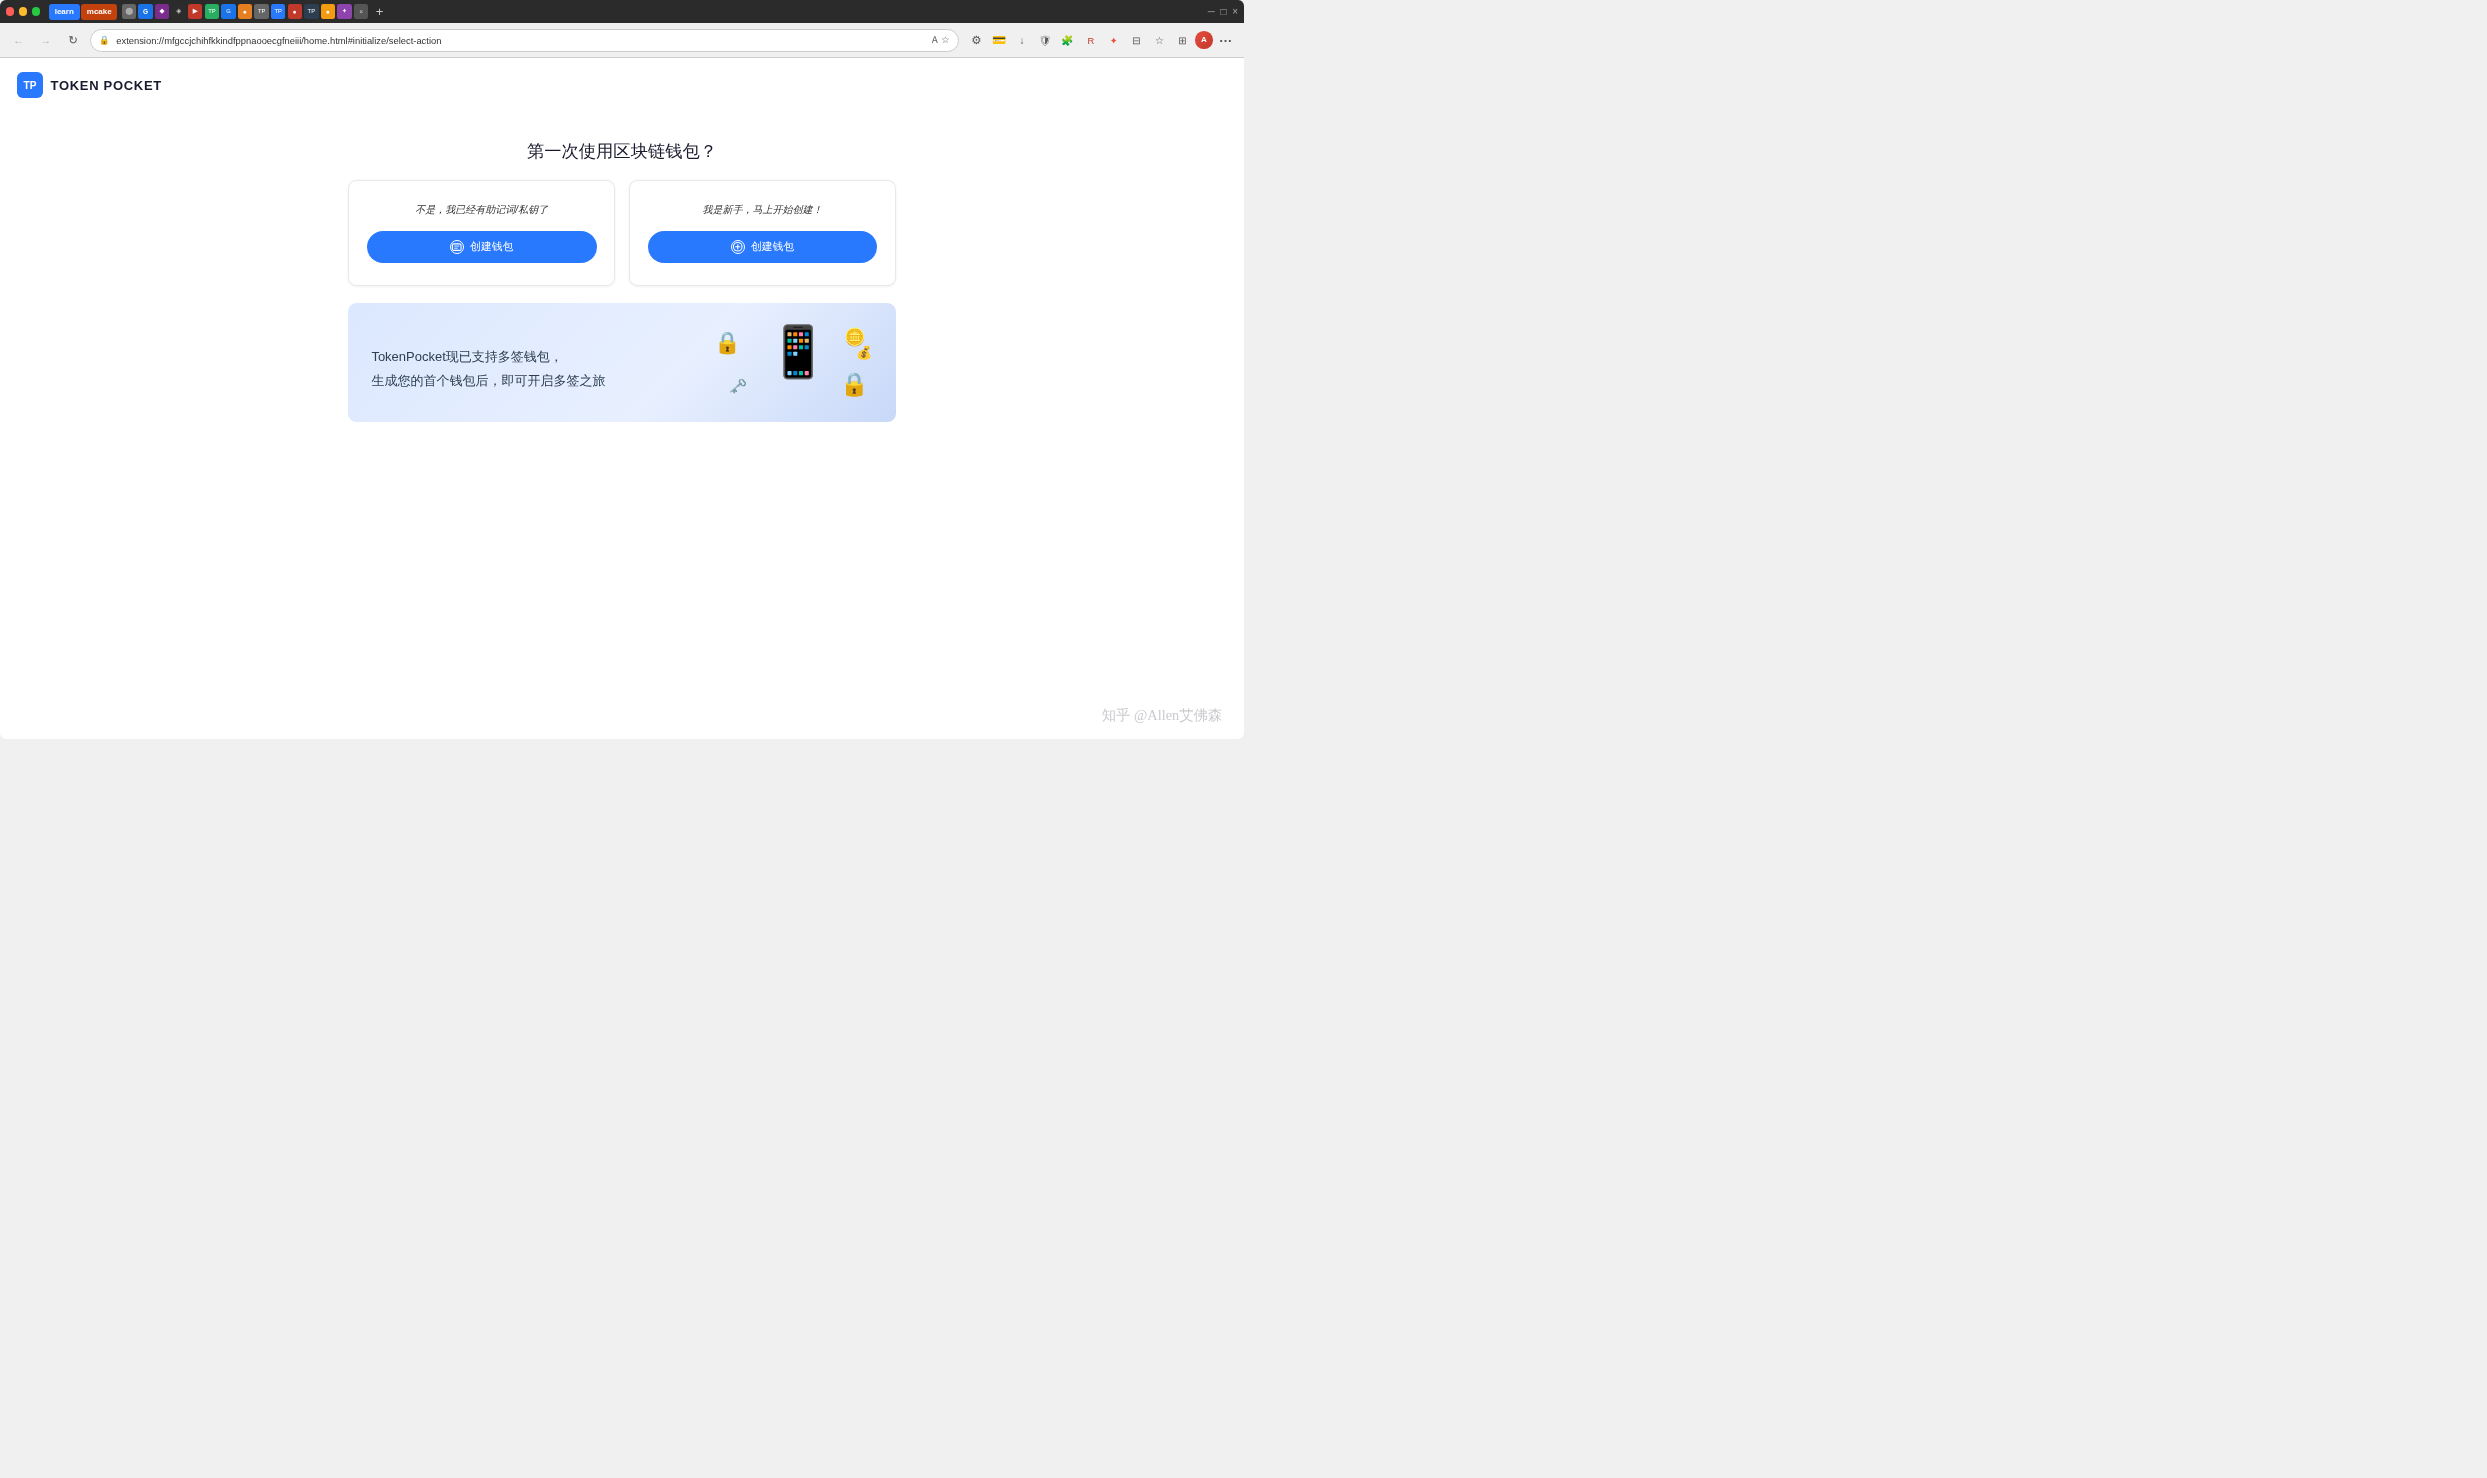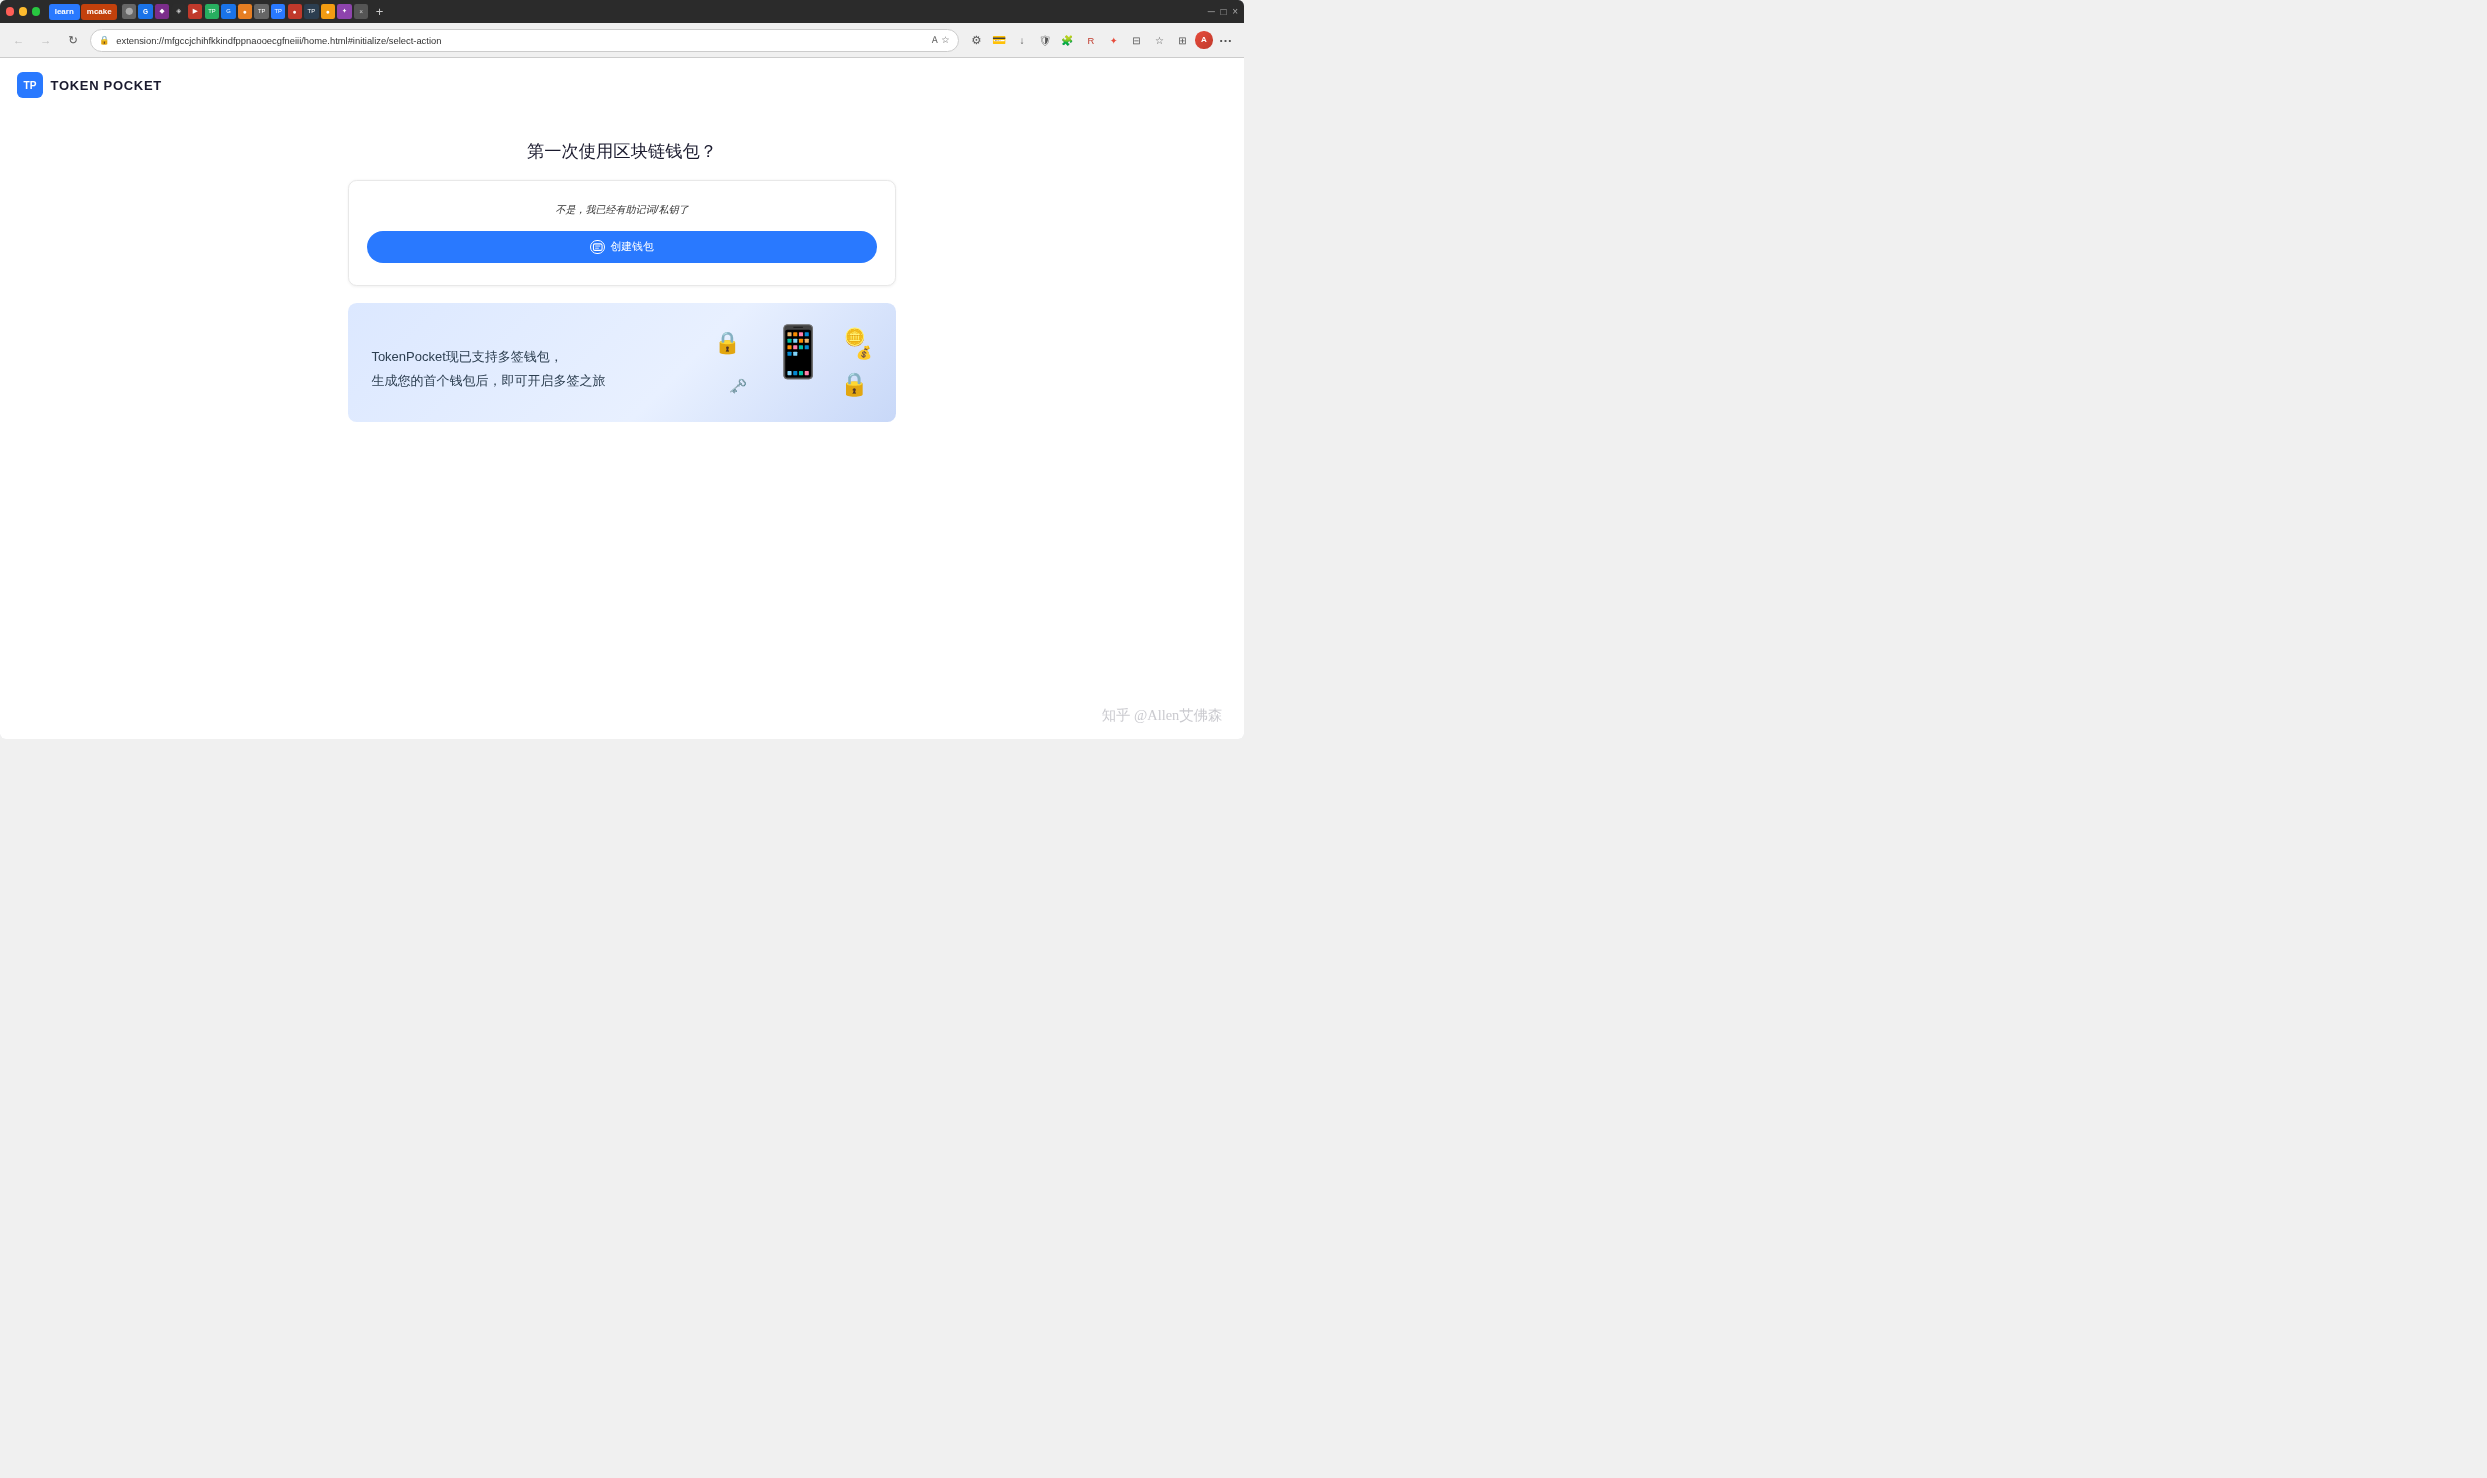--- a/index.html
+++ b/index.html
@@ -444,20 +444,32 @@
             <span class="btn-icon">
               <svg width="11.5" height="11.5" viewBox="0 0 16 16" fill="none">
                 <rect x="2" y="4" width="12" height="9" rx="2" stroke="white" stroke-width="1.5" fill="none"></rect>
                 <path d="M5 7h6M5 10h4" stroke="white" stroke-width="1.2" stroke-linecap="round"></path>
               </svg>
             </span>
             <span>创建钱包</span>
           </button>
         </div>
 
+        <div class="action-card">
+          <span class="card-subtitle">我是新手，马上开始创建！</span>
+          <button class="card-btn">
+            <span class="btn-icon">
+              <svg width="11.5" height="11.5" viewBox="0 0 16 16" fill="none">
+                <circle cx="8" cy="8" r="6" stroke="white" stroke-width="1.5" fill="none"></circle>
+                <path d="M8 5v6M5 8h6" stroke="white" stroke-width="1.5" stroke-linecap="round"></path>
+              </svg>
+            </span>
+            <span>创建钱包</span>
+          </button>
+        </div>
 
       </div>
 
       <div class="banner">
         <div class="banner-text">
           <span>TokenPocket现已支持多签钱包，</span><br>
           <span>生成您的首个钱包后，即可开启多签之旅</span>
         </div>
 
         <div class="banner-illustration">

